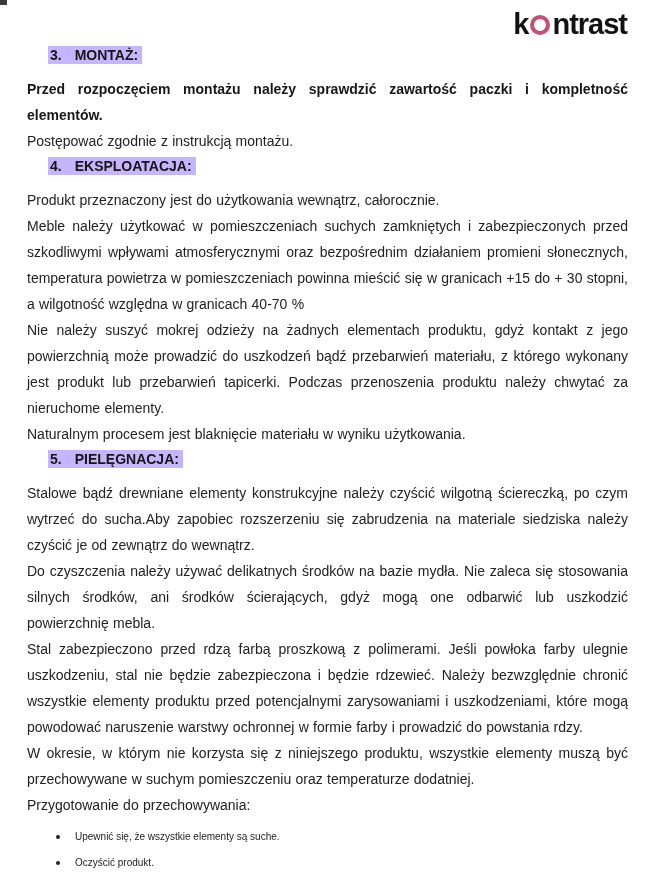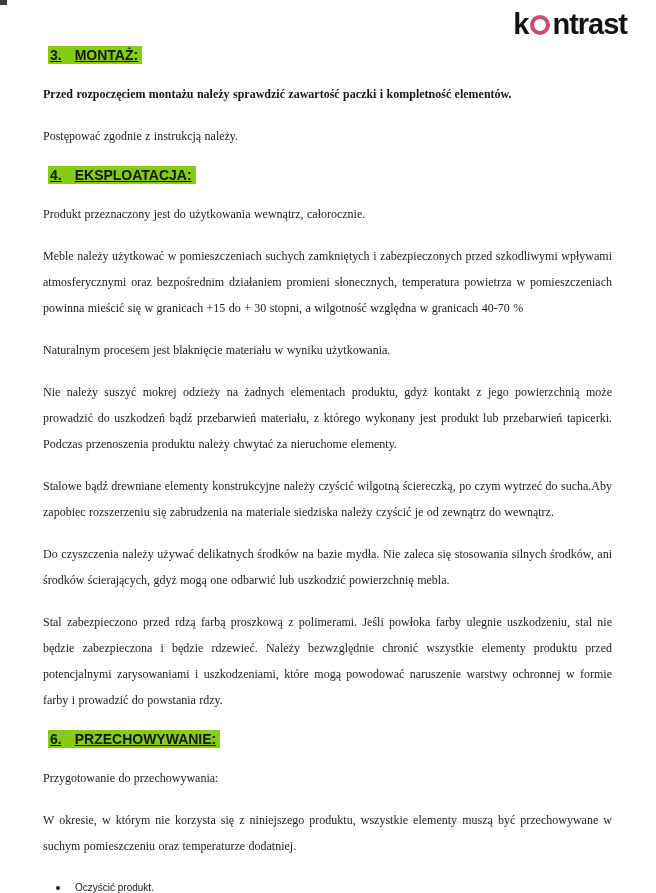--- a/index.html
+++ b/index.html
@@ -46,39 +46,37 @@
   }
   
   .heading {
     margin: 2px 0 11px 21px;
     font-size: 14px;
     font-weight: bold;
     line-height: 20px;
     color: #161616;
   }
   .heading .hl {
-    background: #84cc16;
-    text-decoration: underline;
+    background: #c4b5fd;
     padding: 1px 4px 1px 2px;
   }
   .heading .num {
     margin-right: 13px;
   }
   .heading-last {
     margin-top: 16px;
   }
   
   .para {
-    margin: 16px;
-    font-size: 12px;
+    margin: 0;
+    font-size: 14px;
     line-height: 26px;
     text-align: justify;
     color: #222222;
     word-spacing: 0.4px;
-    font-family: Liberation Serif, serif;
   }
   .para.bold {
     font-weight: bold;
     color: #171717;
   }
   
   .bullets {
     list-style: none;
     margin: 6px 0 0 0;
     padding: 0;
@@ -106,44 +104,44 @@
 
 <div class="corner-artifact"></div>
 
 <div class="page">
 
   <div class="logo"><span>k</span><span class="ring"></span><span>ntrast</span></div>
 
   <section>
     <h2 class="heading"><span class="hl"><span class="num">3.</span><span class="ttl">MONTAŻ:</span></span></h2>
     <p class="para bold">Przed rozpoczęciem montażu należy sprawdzić zawartość paczki i kompletność elementów.</p>
-    <p class="para">Postępować zgodnie z instrukcją należy.</p>
+    <p class="para">Postępować zgodnie z instrukcją montażu.</p>
   </section>
 
   <section>
     <h2 class="heading"><span class="hl"><span class="num">4.</span><span class="ttl">EKSPLOATACJA:</span></span></h2>
     <p class="para">Produkt przeznaczony jest do użytkowania wewnątrz, całorocznie.</p>
     <p class="para">Meble należy użytkować w pomieszczeniach suchych zamkniętych i zabezpieczonych przed szkodliwymi wpływami atmosferycznymi oraz bezpośrednim działaniem promieni słonecznych, temperatura powietrza w pomieszczeniach powinna mieścić się w granicach +15 do + 30 stopni, a wilgotność względna w granicach 40-70 %</p>
+    <p class="para">Nie należy suszyć mokrej odzieży na żadnych elementach produktu, gdyż kontakt z jego powierzchnią może prowadzić do uszkodzeń bądź przebarwień materiału, z którego wykonany jest produkt lub przebarwień tapicerki. Podczas przenoszenia produktu należy chwytać za nieruchome elementy.</p>
     <p class="para">Naturalnym procesem jest blaknięcie materiału w wyniku użytkowania.</p>
-    <p class="para">Nie należy suszyć mokrej odzieży na żadnych elementach produktu, gdyż kontakt z jego powierzchnią może prowadzić do uszkodzeń bądź przebarwień materiału, z którego wykonany jest produkt lub przebarwień tapicerki. Podczas przenoszenia produktu należy chwytać za nieruchome elementy.</p>
   </section>
 
   <section>
+    <h2 class="heading"><span class="hl"><span class="num">5.</span><span class="ttl">PIELĘGNACJA:</span></span></h2>
     <p class="para">Stalowe bądź drewniane elementy konstrukcyjne należy czyścić wilgotną ściereczką, po czym wytrzeć do sucha.Aby zapobiec rozszerzeniu się zabrudzenia na materiale siedziska należy czyścić je od zewnątrz do wewnątrz.</p>
     <p class="para">Do czyszczenia należy używać delikatnych środków na bazie mydła. Nie zaleca się stosowania silnych środków, ani środków ścierających, gdyż mogą one odbarwić lub uszkodzić powierzchnię mebla.</p>
     <p class="para">Stal zabezpieczono przed rdzą farbą proszkową z polimerami. Jeśli powłoka farby ulegnie uszkodzeniu, stal nie będzie zabezpieczona i będzie rdzewieć. Należy bezwzględnie chronić wszystkie elementy produktu przed potencjalnymi zarysowaniami i uszkodzeniami, które mogą powodować naruszenie warstwy ochronnej w formie farby i prowadzić do powstania rdzy.</p>
   </section>
 
   <section>
-    <h2 class="heading"><span class="hl"><span class="num">6.</span><span class="ttl">PRZECHOWYWANIE:</span></span></h2>
+    <p class="para">W okresie, w którym nie korzysta się z niniejszego produktu, wszystkie elementy muszą być przechowywane w suchym pomieszczeniu oraz temperaturze dodatniej.</p>
     <p class="para">Przygotowanie do przechowywania:</p>
-    <p class="para">W okresie, w którym nie korzysta się z niniejszego produktu, wszystkie elementy muszą być przechowywane w suchym pomieszczeniu oraz temperaturze dodatniej.</p>
     <ul class="bullets">
+      <li>Upewnić się, że wszystkie elementy są suche.</li>
       <li>Oczyścić produkt.</li>
-      <li>Upewnić się, że wszystkie elementy są suche.</li>
     </ul>
   </section>
 
   <section>
     <h2 class="heading heading-last"><span class="hl"><span class="num">7.</span><span class="ttl">GWARANCJA:</span></span></h2>
   </section>
 
 </div>
 
 </body></html>

